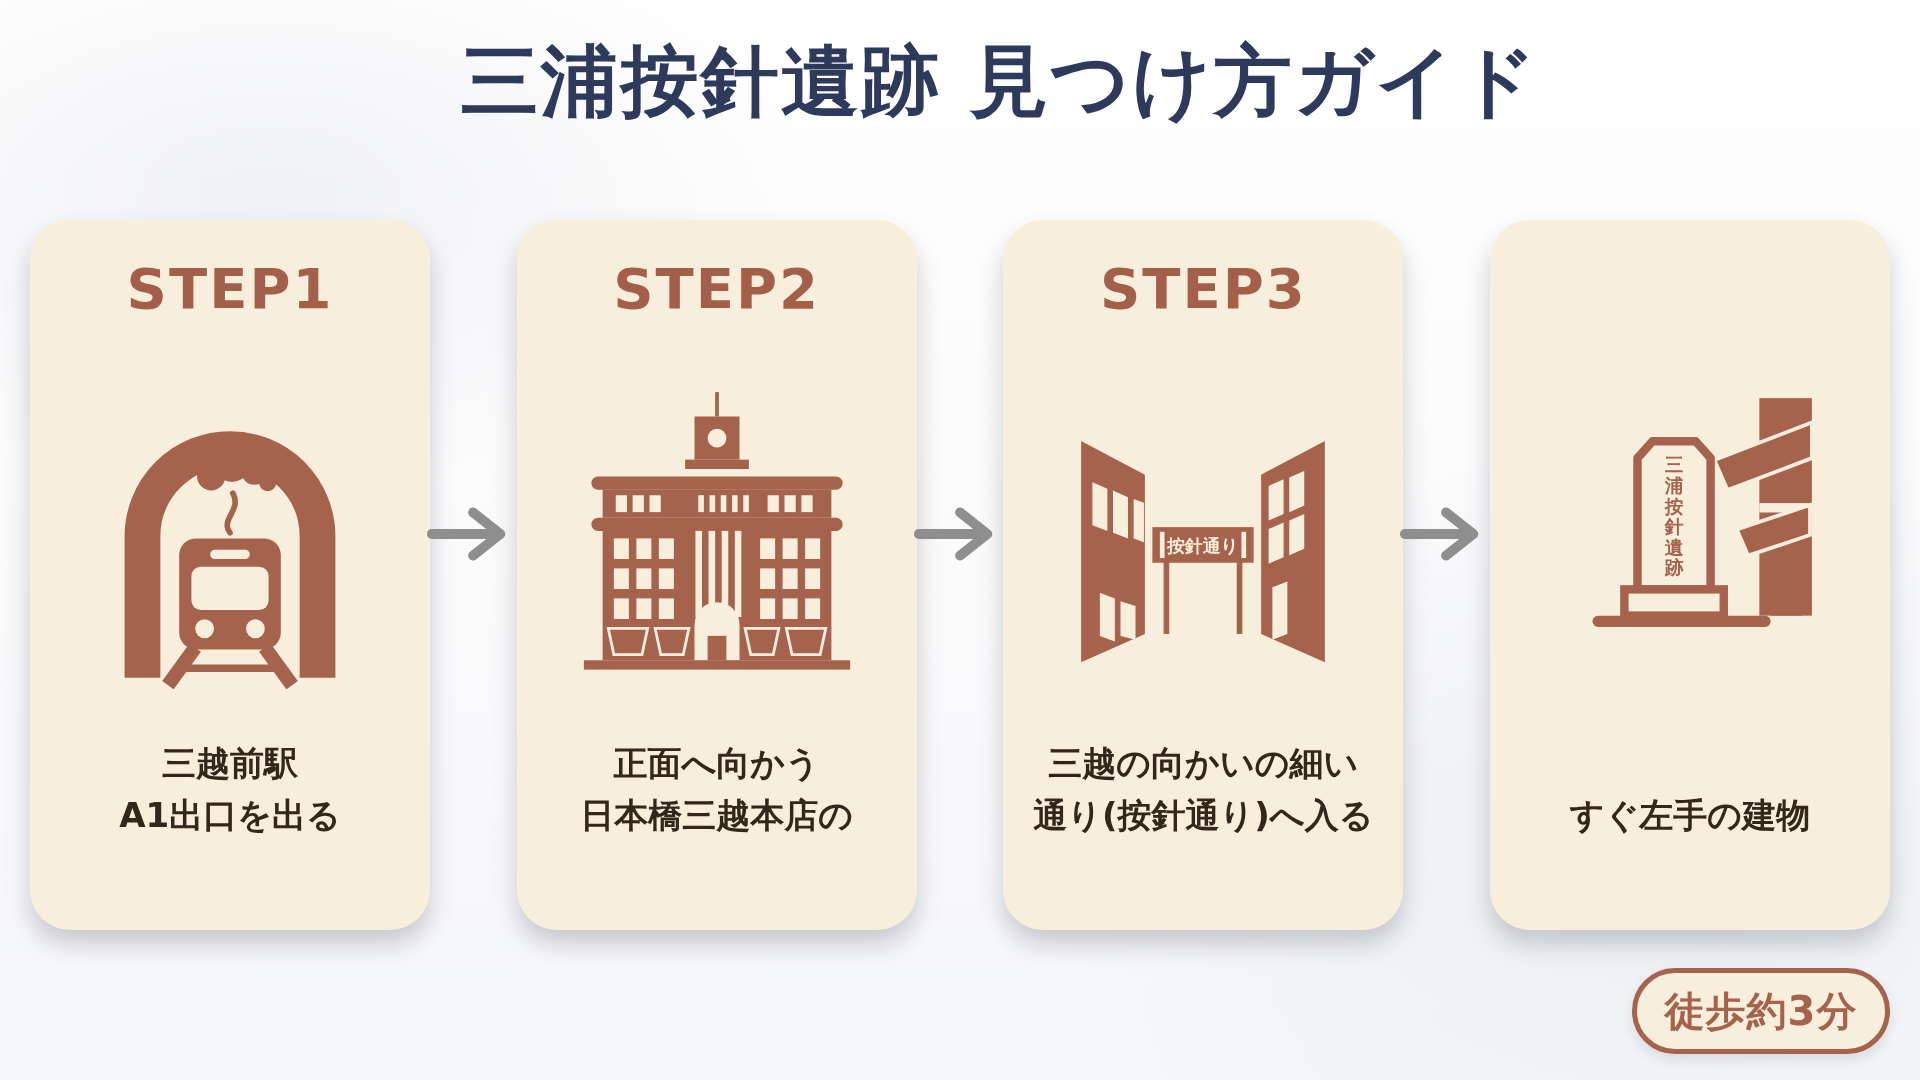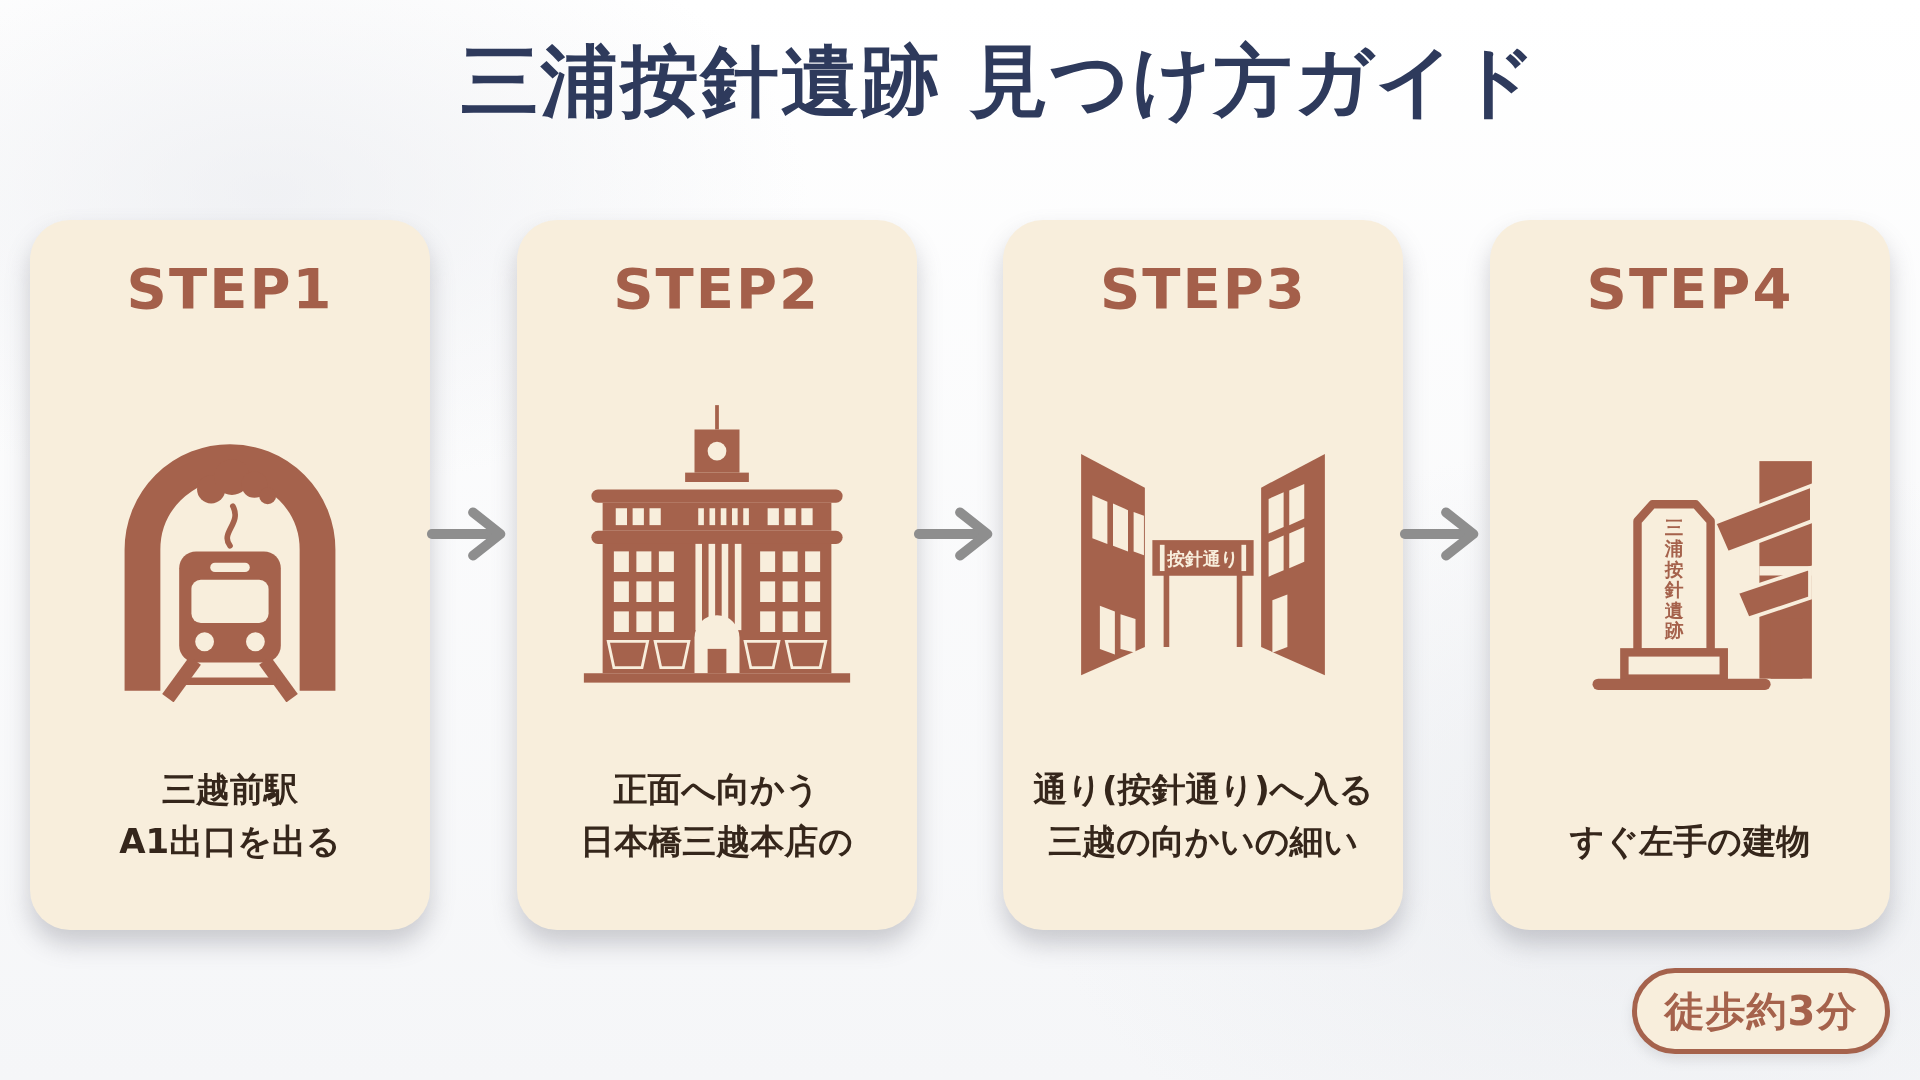--- a/index.html
+++ b/index.html
@@ -30,21 +30,21 @@
     margin-top:36px;font-size:56px;font-weight:800;letter-spacing:2px;
     color:#A45F4A;
   }
   .icon-wrap{flex:1;display:flex;align-items:center;justify-content:center;width:100%;}
   .icon{display:block;}
   .icon-1{width:290px;height:320px;}
   .icon-2{width:300px;height:282px;}
   .icon-3{width:300px;height:282px;}
   .icon-4{width:300px;height:282px;}
   .caption{
-    margin-bottom:62px;font-size:34px;font-weight:700;line-height:1.55;
+    margin-bottom:88px;font-size:34px;font-weight:700;line-height:1.55;
     color:#35261B;text-align:center;white-space:nowrap;
   }
   .arrow{position:absolute;top:502px;width:98px;height:64px;}
   .arrow-1{left:424px;}
   .arrow-2{left:911px;}
   .arrow-3{left:1397px;}
   .badge{
     position:absolute;right:30px;top:968px;width:258px;height:86px;
     box-sizing:border-box;border:5px solid #A5624C;border-radius:46px;
     background:#F8EEDC;display:flex;align-items:center;justify-content:center;
@@ -187,27 +187,26 @@
             <rect class="ic" x="118" y="182" width="6" height="80"></rect>
             <rect class="ic" x="196" y="182" width="6" height="80"></rect>
             <rect class="ic" x="106" y="148" width="108" height="38"></rect>
             <rect class="cream" x="114" y="153" width="5" height="28"></rect>
             <rect class="cream" x="201" y="153" width="5" height="28"></rect>
             <text class="sign-txt" x="160" y="175" text-anchor="middle">按針通り</text>
           </g>
         </svg>
       </div>
       <div class="caption">
+        <div>三越の向かいの細い</div>
         <div>通り(按針通り)へ入る</div>
-        <div>三越の向かいの細い</div>
-      </div>
-    </div>
-
-    <div class="card">
-      <div class="step-label">STEP4</div>
+      </div>
+    </div>
+
+    <div class="card">
       <div class="icon-wrap">
         <svg class="icon icon-4" viewBox="0 0 320 300">
           <g>
             <rect class="ic" x="234" y="36" width="56" height="232"></rect>
             <rect class="cream" x="234" y="148" width="56" height="10"></rect>
             <polygon class="ic" points="186,102 290,62 290,100 200,134" stroke="#F8EEDC" stroke-width="4"></polygon>
             <polygon class="ic" points="210,176 288,150 288,182 222,204" stroke="#F8EEDC" stroke-width="4"></polygon>
             <rect class="ic" x="246" y="204" width="34" height="64"></rect>
           </g>
           <g>

